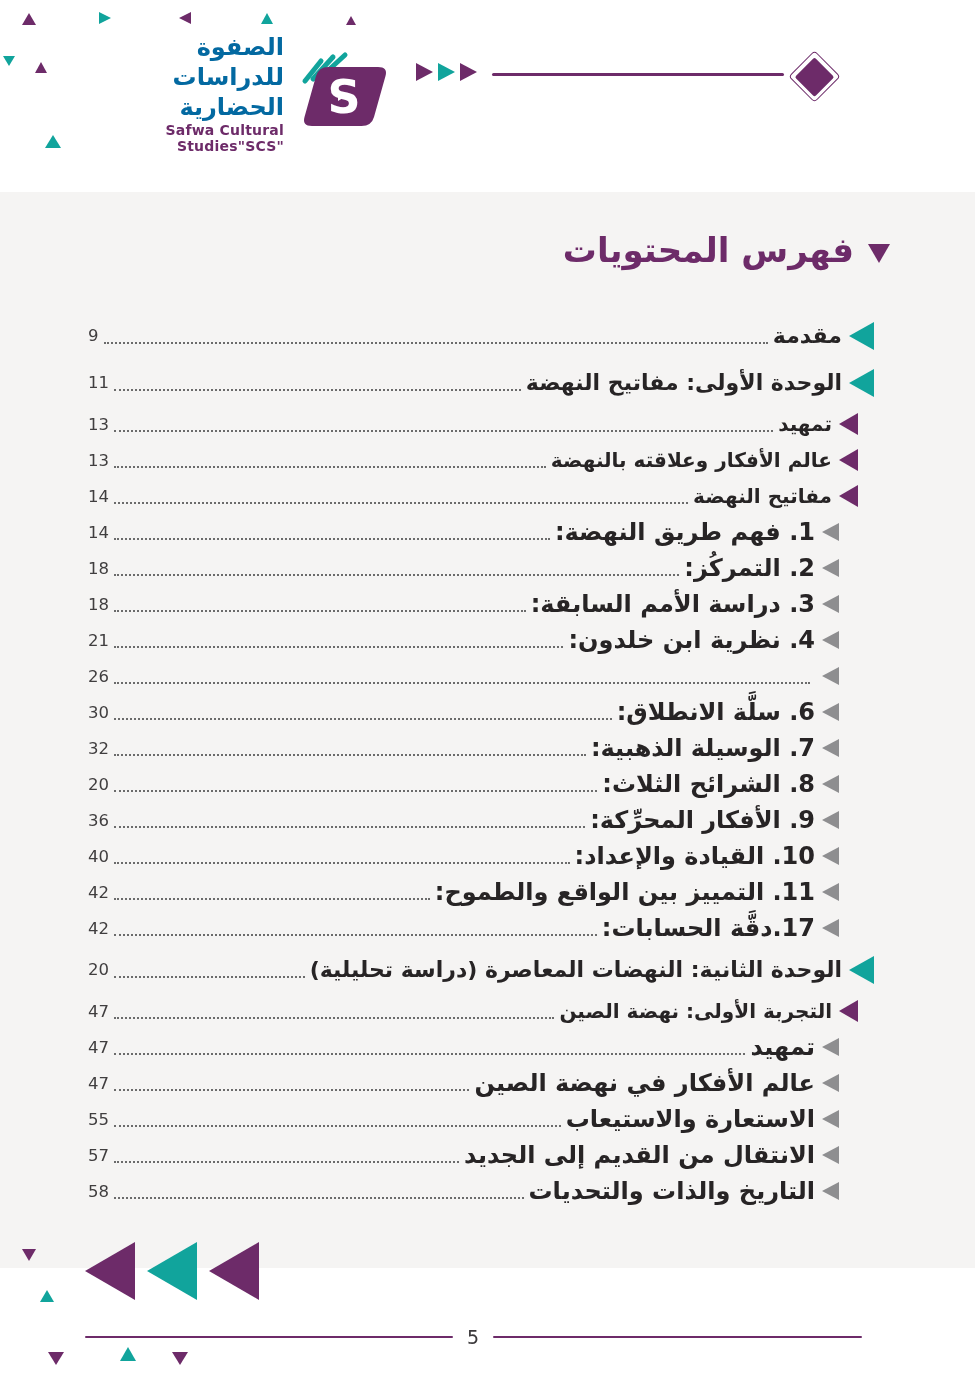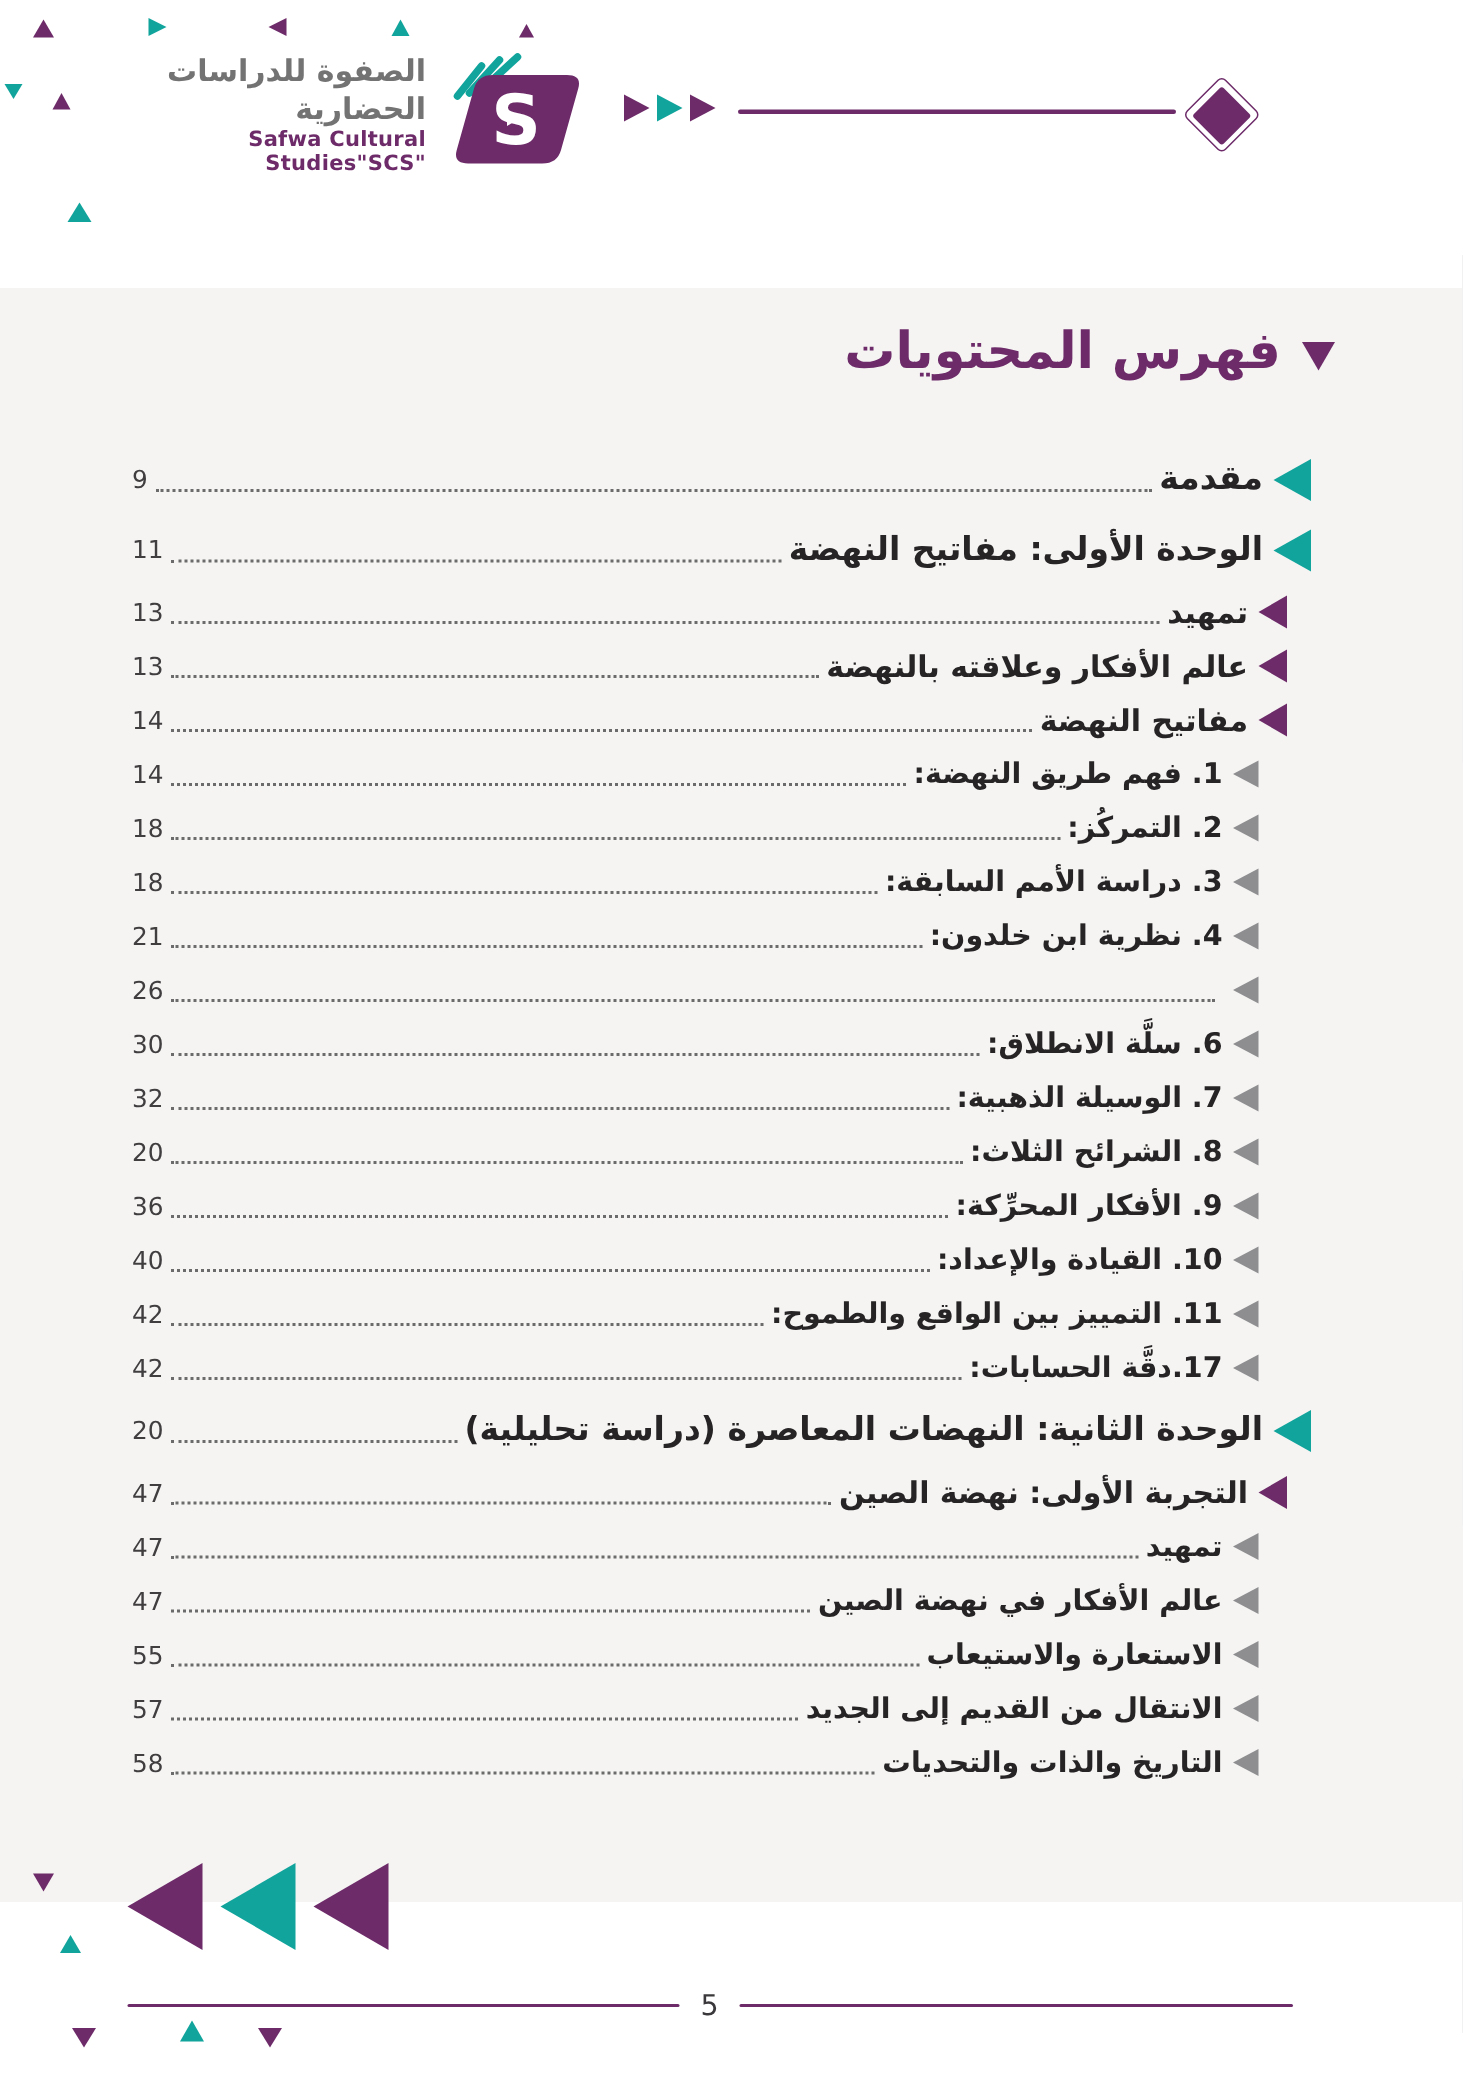--- a/index.html
+++ b/index.html
@@ -15,52 +15,52 @@
   .tri.static{position:static;display:inline-block;}
   .tri.up{border-left:calc(var(--s)*.62) solid transparent;border-right:calc(var(--s)*.62) solid transparent;border-bottom:var(--s) solid var(--c);}
   .tri.down{border-left:calc(var(--s)*.62) solid transparent;border-right:calc(var(--s)*.62) solid transparent;border-top:var(--s) solid var(--c);}
   .tri.left{border-top:calc(var(--s)*.58) solid transparent;border-bottom:calc(var(--s)*.58) solid transparent;border-right:var(--s) solid var(--c);}
   .tri.right{border-top:calc(var(--s)*.58) solid transparent;border-bottom:calc(var(--s)*.58) solid transparent;border-left:var(--s) solid var(--c);}
   .teal{--c:#11a49c;} .purple{--c:#6d2b69;}
 
   
   .logo{position:absolute;left:82px;top:32px;display:flex;align-items:center;gap:4px;}
   .logo-text{width:202px;text-align:right;}
-  .logo-ar{direction:rtl;font-size:20px;font-weight:bold;color:#737373;line-height:1.25;}
+  .logo-ar{direction:rtl;font-size:24px;font-weight:bold;color:#0369a1;line-height:1.25;}
   .logo-en{font-size:14px;font-weight:bold;color:#6d2b69;letter-spacing:.2px;}
   .logo-mark{display:block;}
   .arrows{position:absolute;left:416px;top:63px;display:flex;gap:5px;align-items:center;}
   .header-rule{position:absolute;left:492px;top:73px;width:292px;height:3px;background:#6d2b69;border-radius:2px;}
   .diamond{position:absolute;left:796px;top:58px;width:35px;height:35px;transform:rotate(45deg);border:1.5px solid #6d2b69;border-radius:4px;}
   .diamond-inner{position:absolute;inset:3.5px;background:#6d2b69;border-radius:2px;}
 
   
   .d-a{left:22px;top:13px;--s:12px;} .d-b{left:99px;top:12px;--s:12px;}
   .d-c{left:179px;top:12px;--s:12px;} .d-d{left:261px;top:13px;--s:11px;}
   .d-e{left:346px;top:16px;--s:9px;}  .d-f{left:3px;top:56px;--s:10px;}
   .d-g{left:35px;top:62px;--s:11px;}  .d-h{left:45px;top:135px;--s:13px;}
 
   
   .content{position:absolute;left:0;top:192px;width:100%;height:1076px;box-sizing:border-box;padding:16px 101px 0 88px;}
-  .toc-title-row{display:flex;direction:rtl;align-items:center;gap:14px;margin:0 -16px 36px 0;height:52px;text-align:center;}
+  .toc-title-row{display:flex;direction:rtl;align-items:center;gap:14px;margin:16px -16px 36px 0;height:52px;text-align:center;}
   .toc-title-row h1{margin:0;font-size:34px;font-weight:bold;color:#6d2b69;direction:rtl;}
   .title-tri{--s:19px;margin-top:6px;}
 
   .toc-row{display:flex;direction:rtl;align-items:center;height:36px;}
   .toc-row.lvl-h1{height:47px;}
   .toc-row .marker{flex:0 0 auto;margin-left:7px;}
   .lvl-h1 .marker{--s:25px;--c:#11a49c;}
   .lvl-h2 .marker{--s:19px;--c:#6d2b69;}
   .lvl-h3 .marker{--s:17px;--c:#8e8e90;}
   .lvl-h2{padding-right:16px;}
   .lvl-h3{padding-right:35px;}
   .toc-row .label{flex:0 0 auto;direction:rtl;white-space:nowrap;font-weight:bold;}
   .lvl-h1 .label{font-size:22px;}
   .lvl-h2 .label{font-size:20px;}
-  .lvl-h3 .label{font-size:19px;}
+  .lvl-h3 .label{font-size:24px;}
   .toc-row .dots{flex:1 1 auto;height:0;border-bottom:2.6px dotted #6b6b6b;margin:0 5px;transform:translateY(7px);}
   .toc-row .pagenum{flex:0 0 auto;direction:ltr;font-size:16.5px;color:#403e3f;font-weight:normal;}
 
   
   .f-big1{left:85px;top:1242px;--s:50px;} .f-big2{left:147px;top:1242px;--s:50px;} .f-big3{left:209px;top:1242px;--s:50px;}
   .f-i{left:22px;top:1249px;--s:12px;} .f-j{left:40px;top:1290px;--s:12px;}
   .f-k{left:48px;top:1352px;--s:13px;} .f-l{left:120px;top:1347px;--s:14px;} .f-m{left:172px;top:1352px;--s:13px;}
   .footer-line{position:absolute;left:85px;right:113px;top:1326px;display:flex;align-items:center;gap:14px;}
   .footer-line .seg{height:2.6px;background:#6d2b69;border-radius:2px;}
   .footer-line .seg.l{width:368px;}

